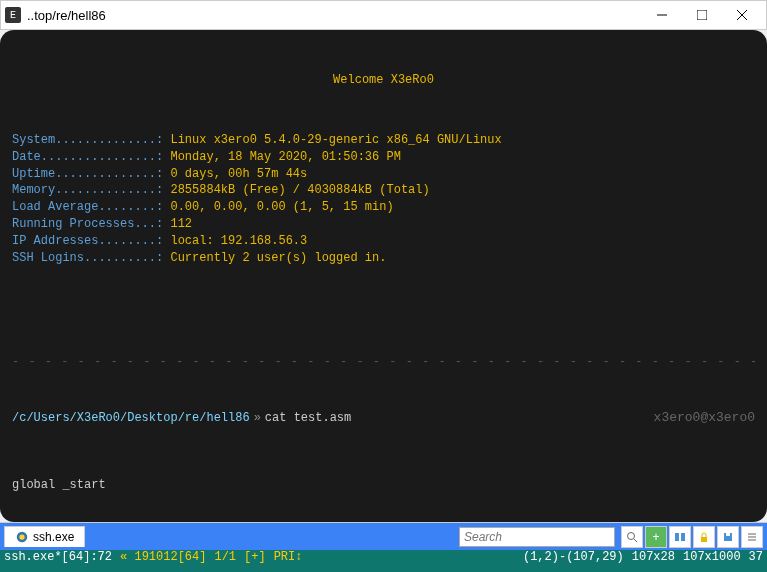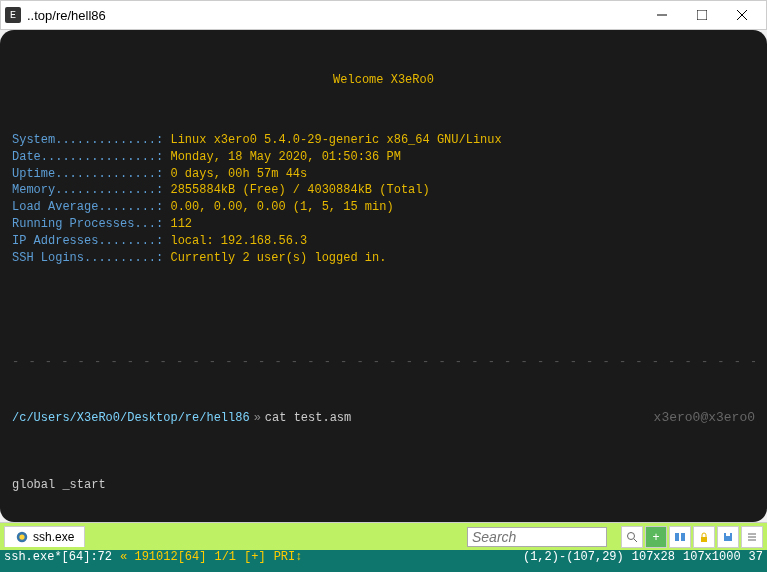--- a/index.html
+++ b/index.html
@@ -68,49 +68,49 @@
     .divider { color: #555; margin: 4px 0; letter-spacing: 1px; overflow: hidden; }
     .prompt-line { display: flex; align-items: baseline; justify-content: space-between; }
     .prompt-left { display: flex; align-items: baseline; }
     .prompt-path { color: #7dd3fc; }
     .prompt-arrow { color: #888; margin: 0 4px; }
     .prompt-cmd { color: #ccc; }
     .prompt-user { color: #666; font-size: 13px; }
     .code-output { color: #ccc; }
     .toolbar {
       height: 28px;
-      background: #bef264;
+      background: #3b82f6;
       border-top: 1px solid #ccc;
       display: flex;
       align-items: center;
       padding: 0 4px;
       font-family: 'Segoe UI', sans-serif;
       font-size: 12px;
       justify-content: center;
     }
     .tab {
       background: #fff;
       border: 1px solid #ccc;
       border-bottom: none;
       padding: 3px 10px;
       display: flex;
       align-items: center;
       gap: 4px;
     }
     .tab-icon { width: 14px; height: 14px; }
     .toolbar-spacer { flex: 1; }
     .search-box {
-      width: 140px;
+      width: 156px;
       height: 20px;
       border: 1px solid #aaa;
       padding: 0 4px;
-      font-size: 14px;
+      font-size: 12px;
       font-style: italic;
       color: #888;
-      margin-right: 12px;
+      margin-right: 4px;
     }
     .tb-btn {
       width: 22px;
       height: 22px;
       border: 1px solid #ccc;
       background: #fff;
       display: flex;
       align-items: center;
       justify-content: center;
       margin-left: 2px;

